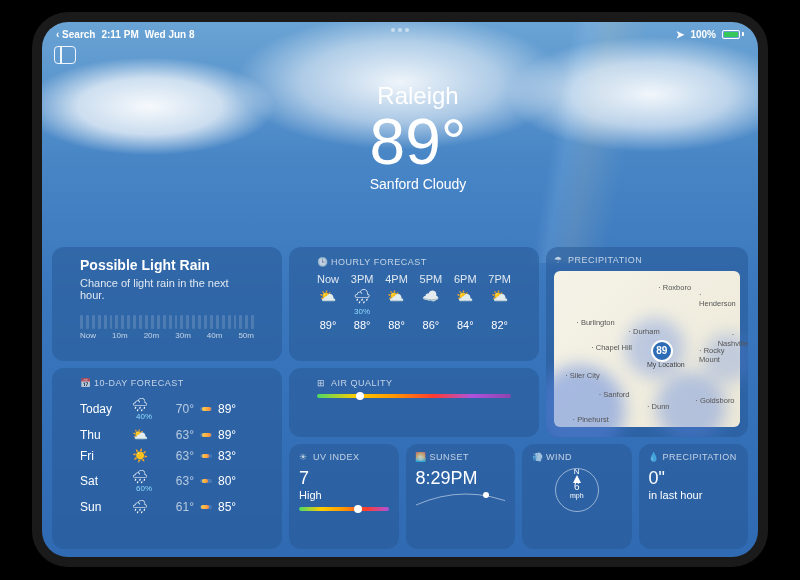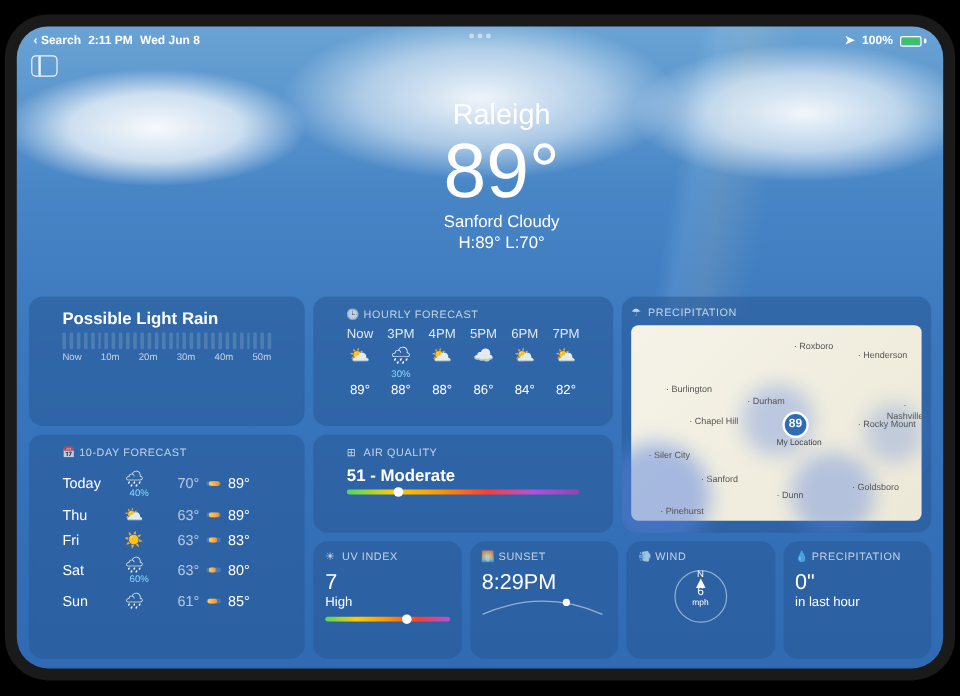--- a/index.html
+++ b/index.html
@@ -1,17 +1,17 @@
 <!DOCTYPE html>
 <html><head>
 <meta charset="utf-8">
 <style>
   * { margin:0; padding:0; box-sizing:border-box; font-family:-apple-system,Helvetica Neue,Arial,sans-serif; }
   html,body { width:800px; height:580px; background:#000; overflow:hidden; }
-  .bezel { position:relative; width:792px; height:555px; margin:12px auto 0; background:#1a1a1a; border-radius:36px; padding:10px; box-shadow:0 4px 20px rgba(0,0,0,.5); }
+  .bezel { position:relative; width:736px; height:555px; margin:12px auto 0; background:#1a1a1a; border-radius:36px; padding:10px; box-shadow:0 4px 20px rgba(0,0,0,.5); }
   .screen { position:relative; width:100%; height:100%; border-radius:26px; overflow:hidden;
     background:linear-gradient(180deg,#6aa3d4 0%,#4886c6 25%,#3a77bd 50%,#2f6ab3 100%); }
   .sky { position:absolute; inset:0; height:45%; background:
     radial-gradient(ellipse 180px 70px at 15% 35%, rgba(255,255,255,.95) 0%, rgba(255,255,255,.7) 40%, transparent 70%),
     radial-gradient(ellipse 220px 90px at 50% 25%, rgba(255,255,255,.9) 0%, rgba(255,255,255,.5) 45%, transparent 75%),
     radial-gradient(ellipse 200px 80px at 85% 30%, rgba(255,255,255,.92) 0%, rgba(255,255,255,.6) 40%, transparent 72%),
     linear-gradient(100deg, transparent 70%, rgba(180,220,255,.15) 72%, rgba(255,230,180,.12) 75%, transparent 80%);
   }
   .status-bar { position:absolute; top:4px; left:0; right:0; height:16px; display:flex; justify-content:space-between; align-items:center; padding:0 14px; font-size:10px; color:#fff; font-weight:600; z-index:10; }
   .sb-left,.sb-right { display:flex; gap:6px; align-items:center; }
@@ -107,26 +107,26 @@
         <span></span>
         <span></span>
         <span></span>
       </div>
   <div class="sidebar-btn"></div>
 
   <div class="hero">
     <div class="city">Raleigh</div>
     <div class="temp">89°</div>
     <div class="cond">Sanford Cloudy</div>
-    <div class="hilo">H:89°  L:70°</div>
   </div>
 
   <div class="grid">
     <div class="card rain">
       <h3>Possible Light Rain</h3>
+      <p>Chance of light rain in the next hour.</p>
       <div class="rain-bars">
             <span></span>
             <span></span>
             <span></span>
             <span></span>
             <span></span>
             <span></span>
             <span></span>
             <span></span>
             <span></span>
@@ -286,21 +286,20 @@
               <span class="hi">85°</span>
             </div>
           </div>
     </div>
 
     <div class="card aqi">
       <div class="card-header">
             <span class="ico">⊞</span>
             <span>AIR QUALITY</span>
           </div>
-      <h3>51 - Moderate</h3>
       <div class="aqi-bar">
             <div class="aqi-dot"></div>
           </div>
     </div>
 
     <div class="smalls">
       <div class="small">
         <div class="card-header">
               <span class="ico">☀</span>
               <span>UV INDEX</span>

